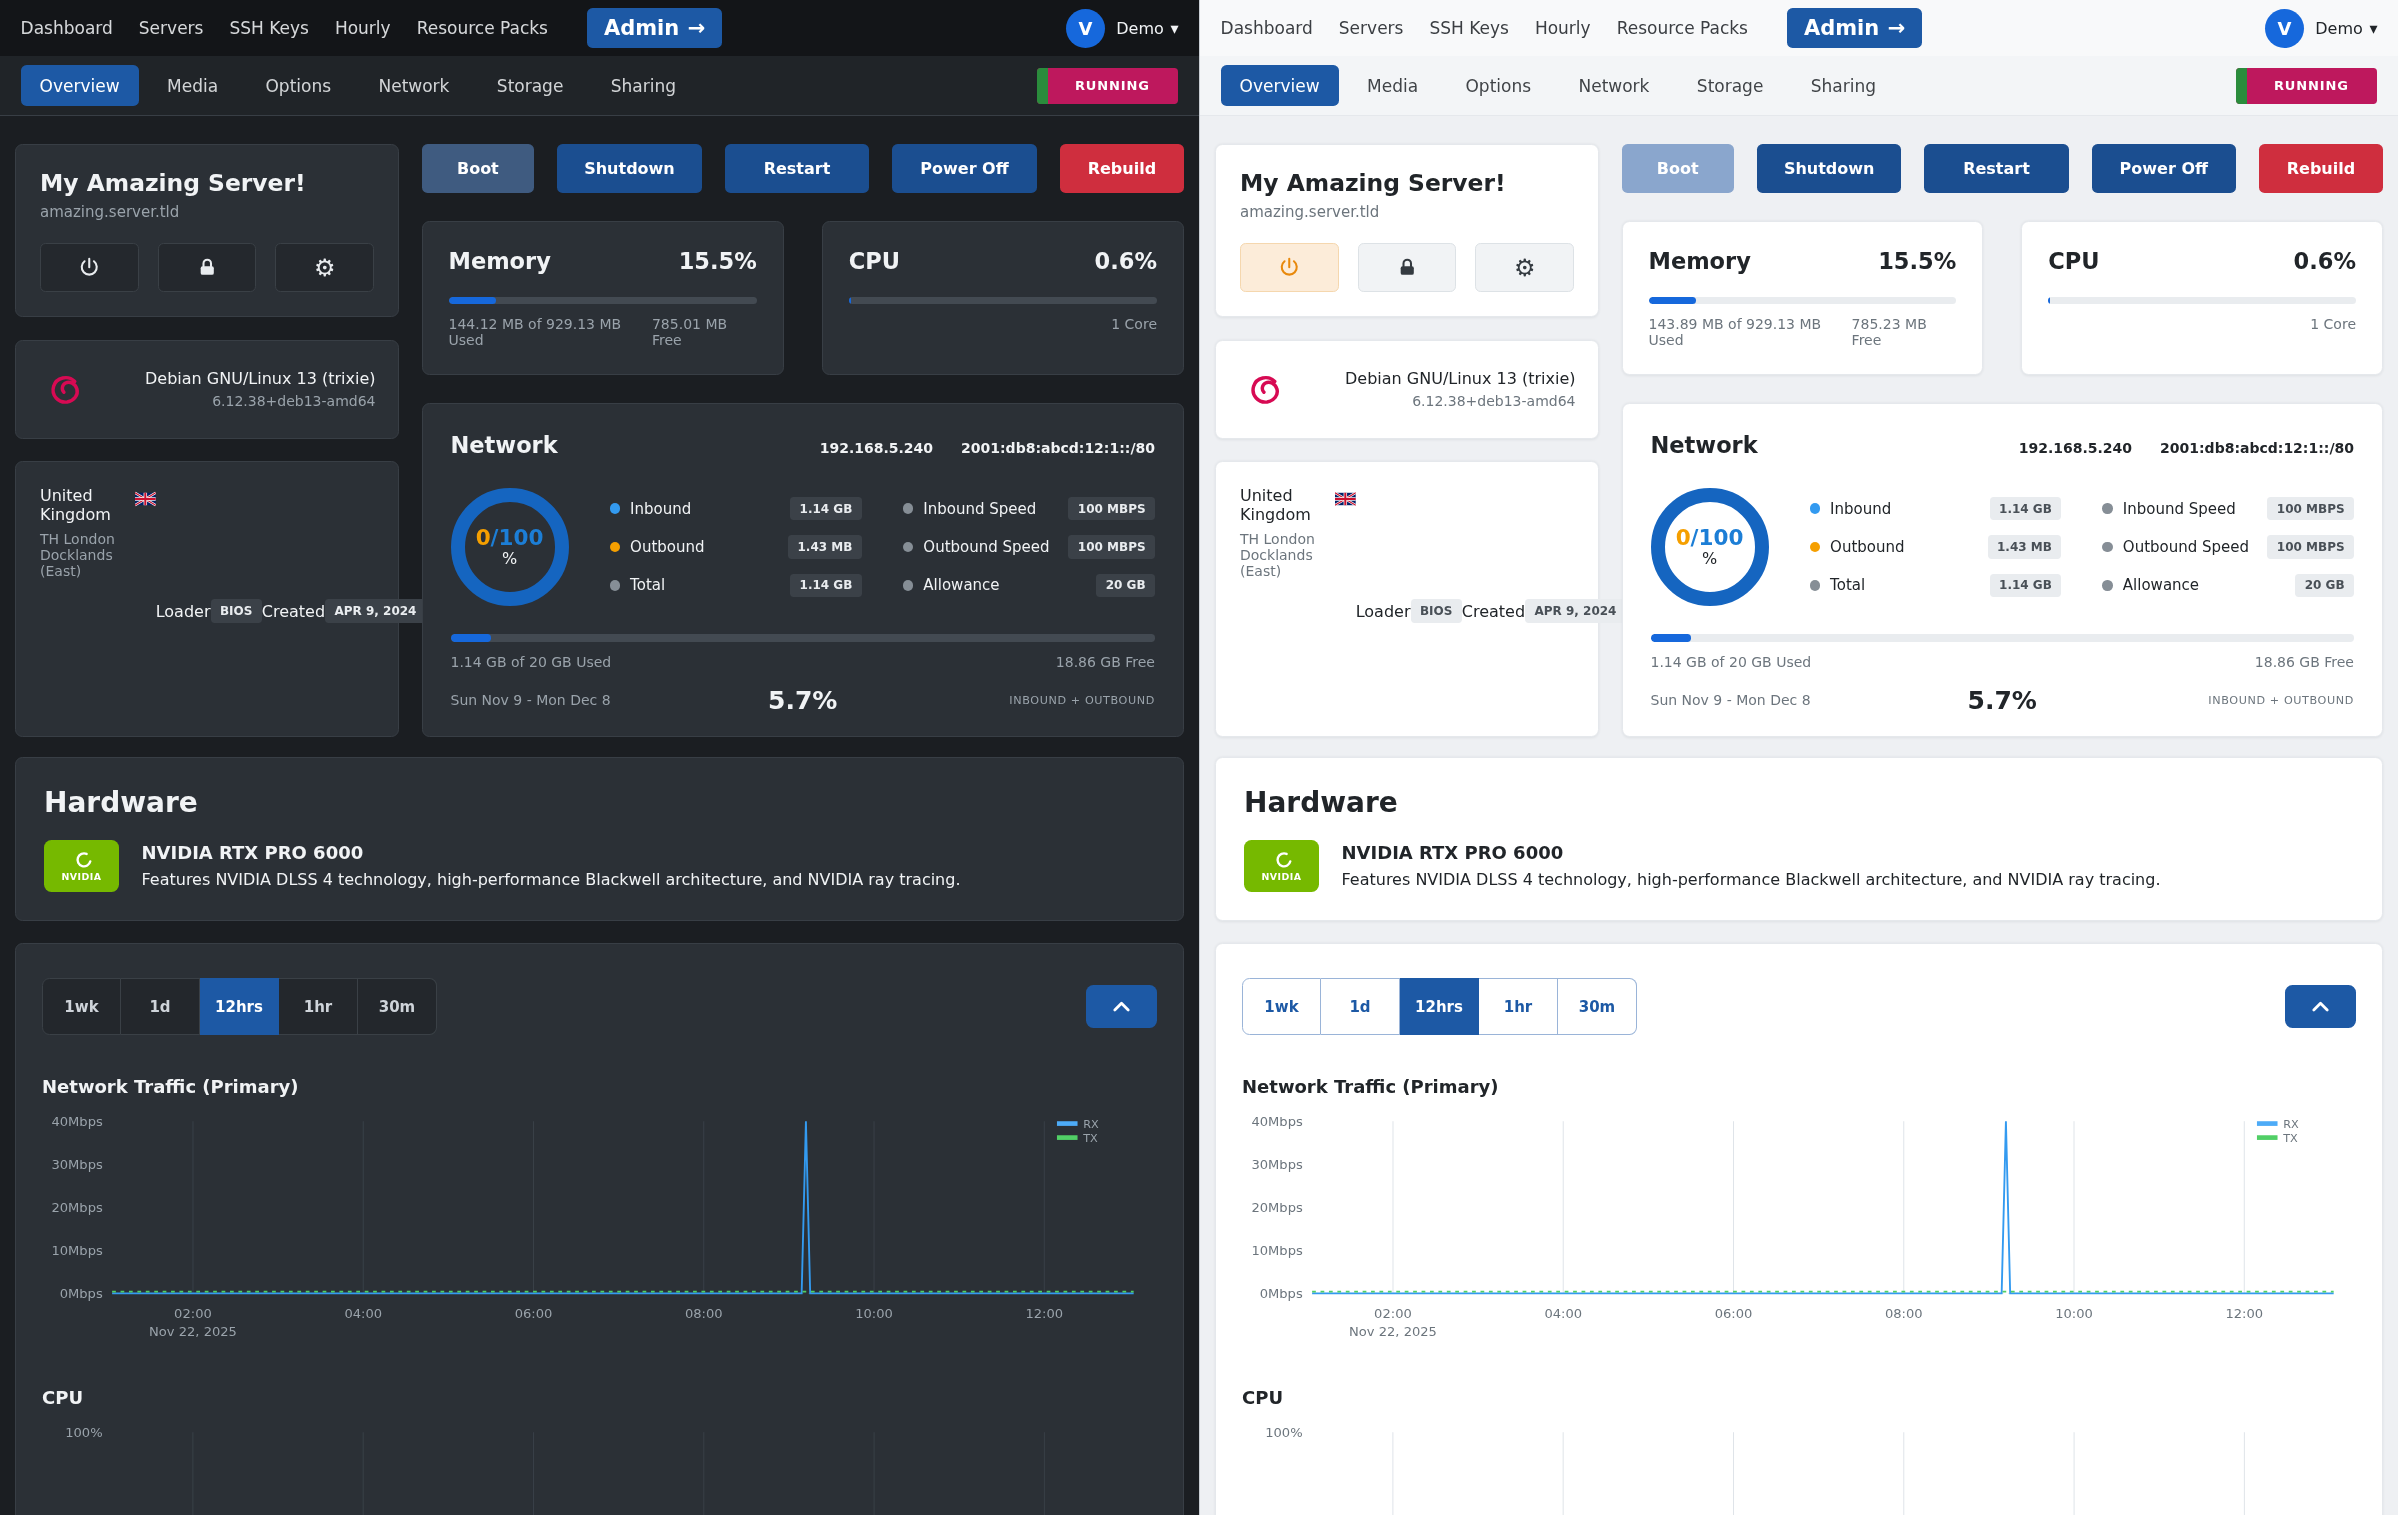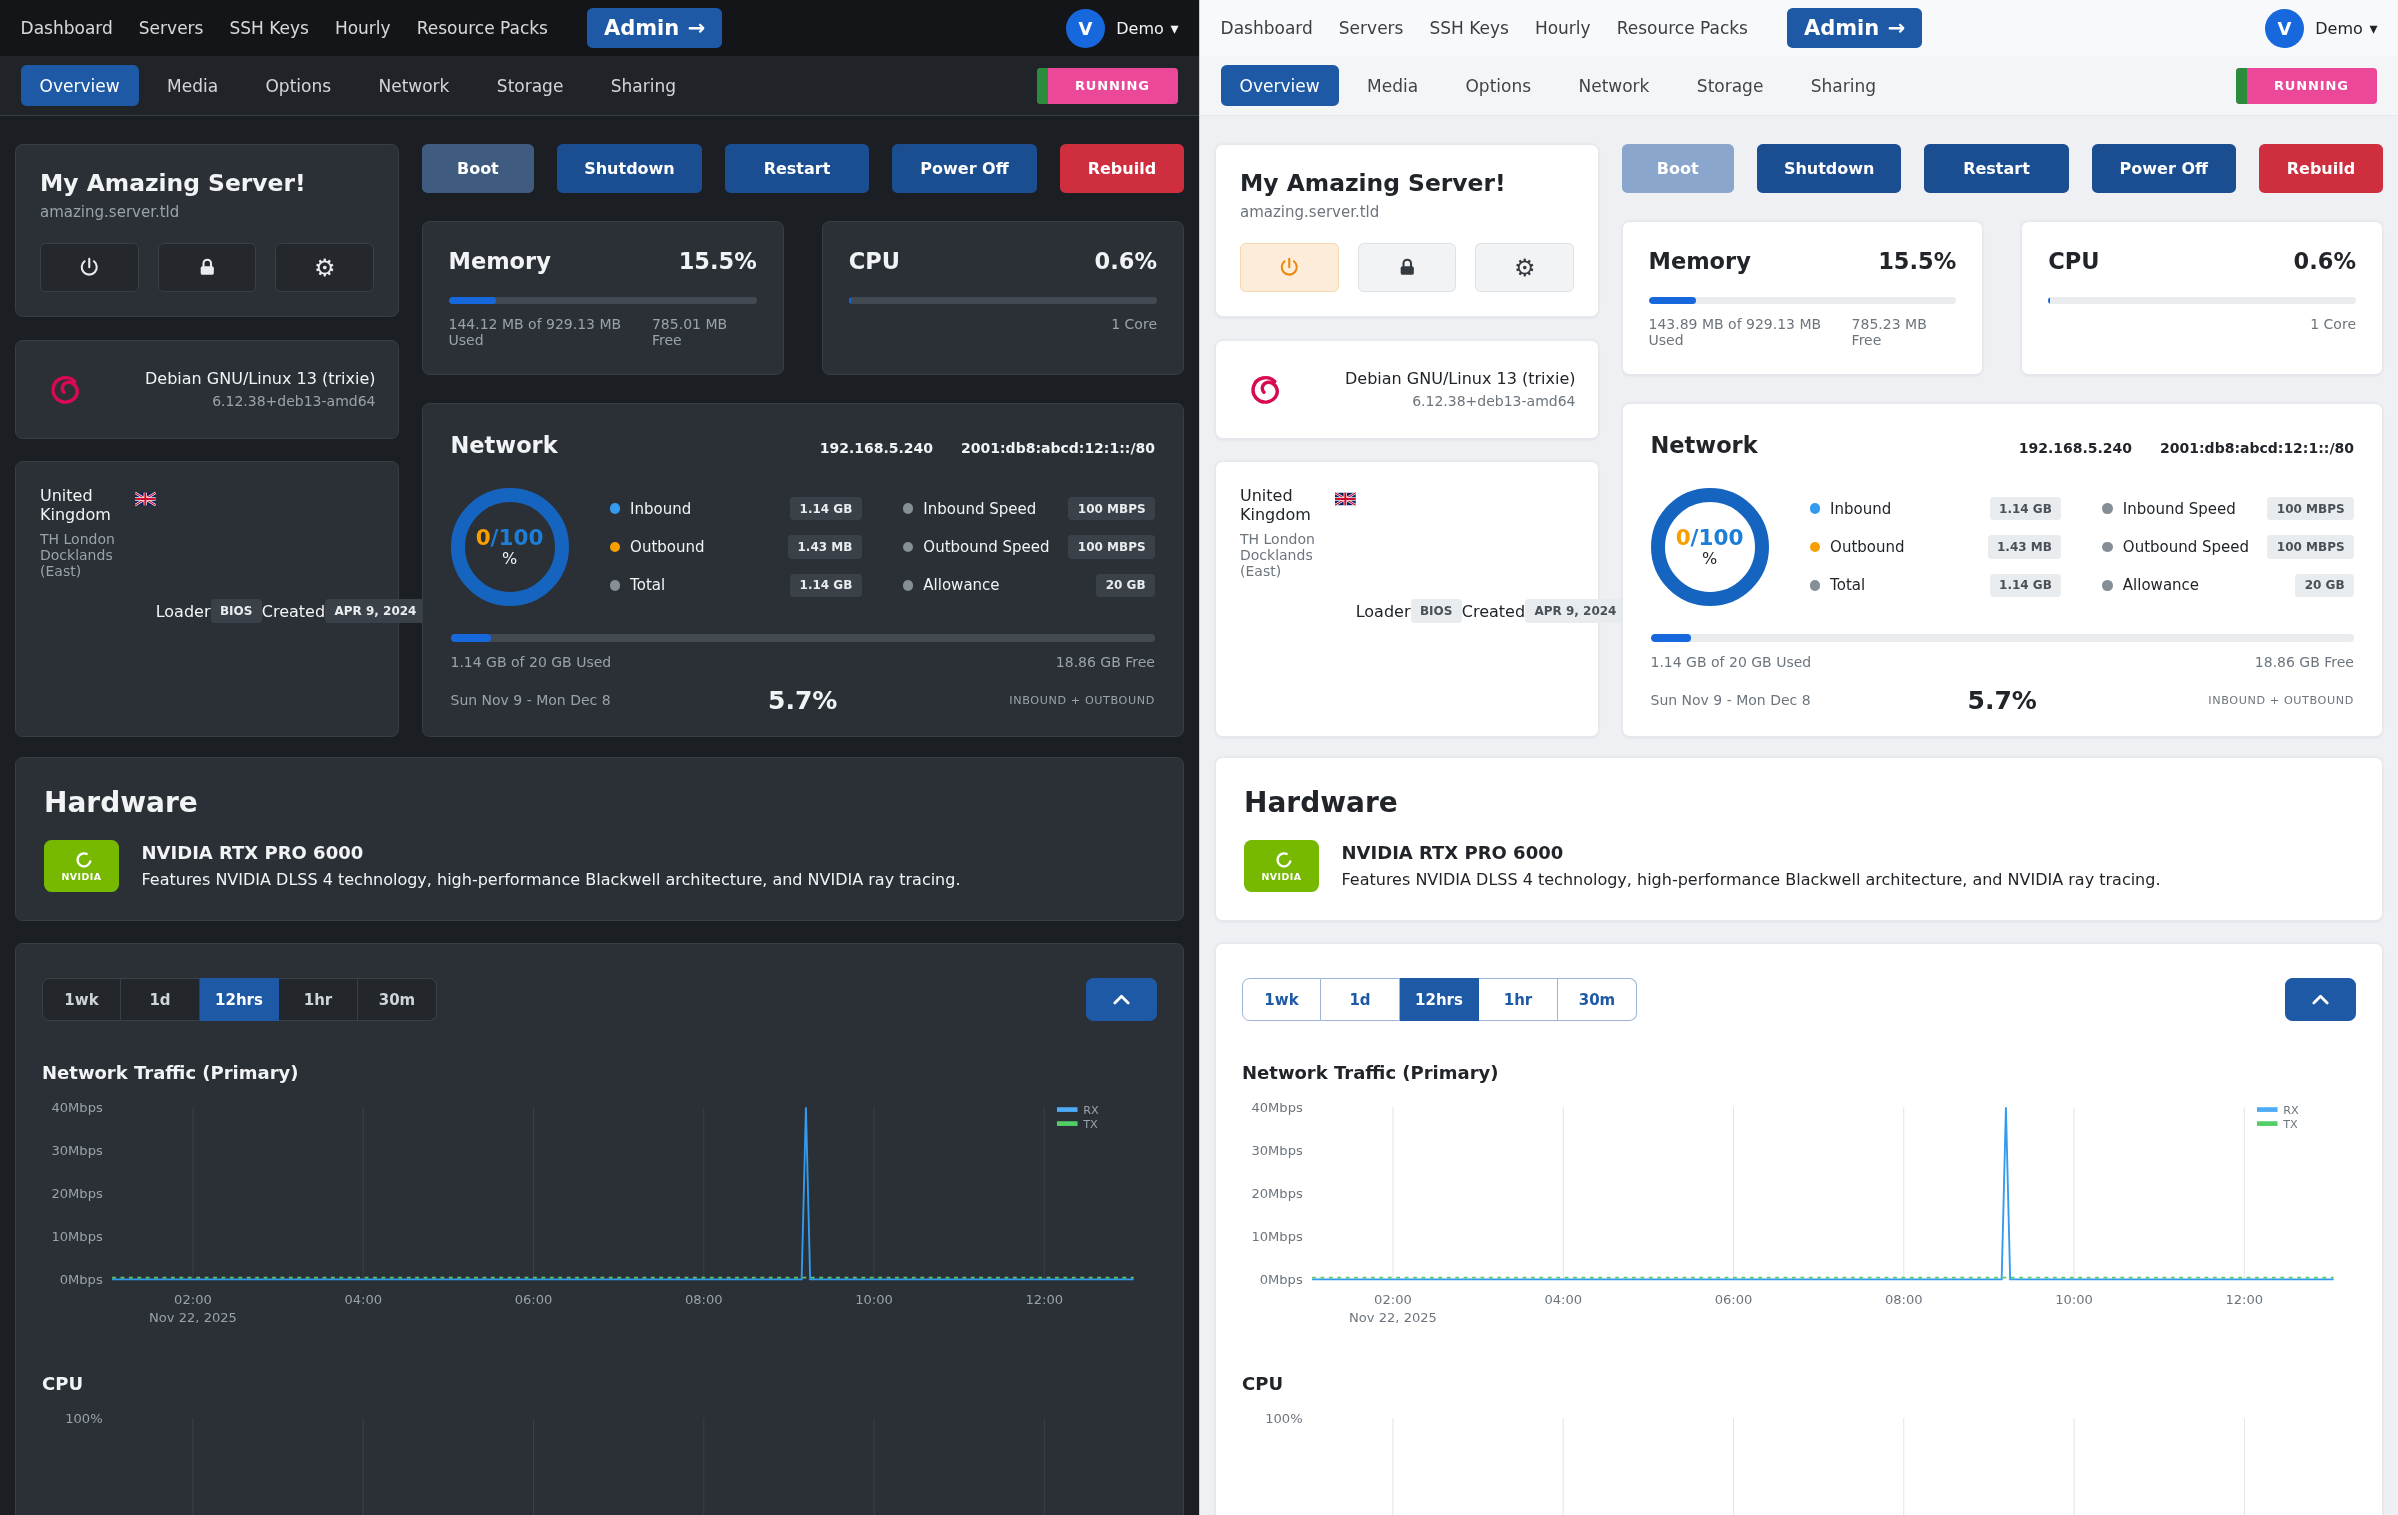--- a/index.html
+++ b/index.html
@@ -33,21 +33,21 @@
   .admin-btn { margin-left:13px; background:#1d59a5; color:#fff; border:none; border-radius:5.6px; font-size:21px; font-weight:bold; padding:8.4px 17px; cursor:pointer; display:flex; align-items:center; gap:8.4px; font-family:inherit; }
   .nav-right { display:flex; align-items:center; gap:11.2px; }
   .avatar { width:39px; height:39px; border-radius:50%; background:#1668dc; color:#fff; font-weight:bold; font-size:18px; display:flex; align-items:center; justify-content:center; cursor:pointer; }
   .user-menu { background:none; border:none; color:var(--text); font-size:16px; display:flex; align-items:center; gap:6.6px; cursor:pointer; font-family:inherit; }
 
   
   .tabbar { height:60px; background:var(--strip); border-bottom:0.9px solid var(--card-bd); display:flex; align-items:center; justify-content:space-between; padding:0 20.6px; }
   .tabs { display:flex; align-items:center; gap:9.4px; }
   .tab { background:none; border:none; color:var(--text); opacity:.85; font-size:17px; padding:10.3px 19px; border-radius:5.6px; cursor:pointer; font-family:inherit; white-space:nowrap; }
   .tab.active { background:#1d59a5; color:#fff; opacity:1; }
-  .status-badge { position:relative; min-width:141px; height:36px; background:#ec4899; border-radius:3.7px; display:flex; align-items:center; justify-content:center; color:#fff; font-size:13px; font-weight:bold; letter-spacing:0.9px; padding-left:9px; overflow:hidden; }
+  .status-badge { position:relative; min-width:141px; height:36px; background:#be185d; border-radius:3.7px; display:flex; align-items:center; justify-content:center; color:#fff; font-size:13px; font-weight:bold; letter-spacing:0.9px; padding-left:9px; overflow:hidden; }
   .badge-strip { position:absolute; left:0; top:0; bottom:0; width:10.3px; background:#2a8c3c; }
 
   
   .content { padding:28px 15px 0 15px; }
   .grid-top { display:grid; grid-template-columns:384px 1fr; gap:22.5px; }
   .left-col { display:flex; flex-direction:column; gap:22.5px; }
   .card { background:var(--card); border:0.9px solid var(--card-bd); border-radius:7.5px; }
 
   
   .server-card { padding:24px; }
@@ -117,21 +117,21 @@
   .gpu-row { display:flex; align-items:center; gap:22.5px; }
   .nvidia-badge { width:75px; height:52px; background:#76b900; border-radius:7.5px; display:flex; flex-direction:column; align-items:center; justify-content:center; gap:1.9px; flex:0 0 auto; }
   .nvidia-badge span { color:#fff; font-size:9.4px; font-weight:bold; letter-spacing:0.5px; }
   .gpu-name { font-size:18px; font-weight:bold; margin-bottom:7.5px; }
   .gpu-desc { font-size:16px; }
 
   
   .charts-card { margin-top:22.5px; padding:34px 26px; }
   .charts-toolbar { display:flex; justify-content:space-between; align-items:center; }
   .range-group { display:flex; }
-  .range-btn { min-width:79px; height:43px; background:var(--range-bg); border:0.9px solid var(--range-bd); border-left-width:0; color:var(--range-tx); font-size:15px; font-weight:bold; cursor:pointer; font-family:inherit; }
+  .range-btn { min-width:79px; height:57px; background:var(--range-bg); border:0.9px solid var(--range-bd); border-left-width:0; color:var(--range-tx); font-size:15px; font-weight:bold; cursor:pointer; font-family:inherit; }
   .range-btn:first-child { border-left-width:0.9px; border-radius:7.5px 0 0 7.5px; }
   .range-btn:last-child { border-radius:0 7.5px 7.5px 0; }
   .range-btn.active { background:#1d59a5; border-color:#1d59a5; color:#fff; }
   .collapse-btn { width:71px; height:43px; background:#1d59a5; border:none; border-radius:7.5px; cursor:pointer; display:flex; align-items:center; justify-content:center; }
   .chart-title { font-size:18px; font-weight:bold; margin-top:41px; margin-bottom:13px; }
   .chart .grid { stroke:var(--grid); stroke-width:1; }
   .chart .dashline { stroke-dasharray:3 5; }
   .chart .axis { fill:var(--muted); font-size:14px; font-family:"DejaVu Sans","Liberation Sans",sans-serif; }
   .chart .sm { font-size:12px; }
 </style>

